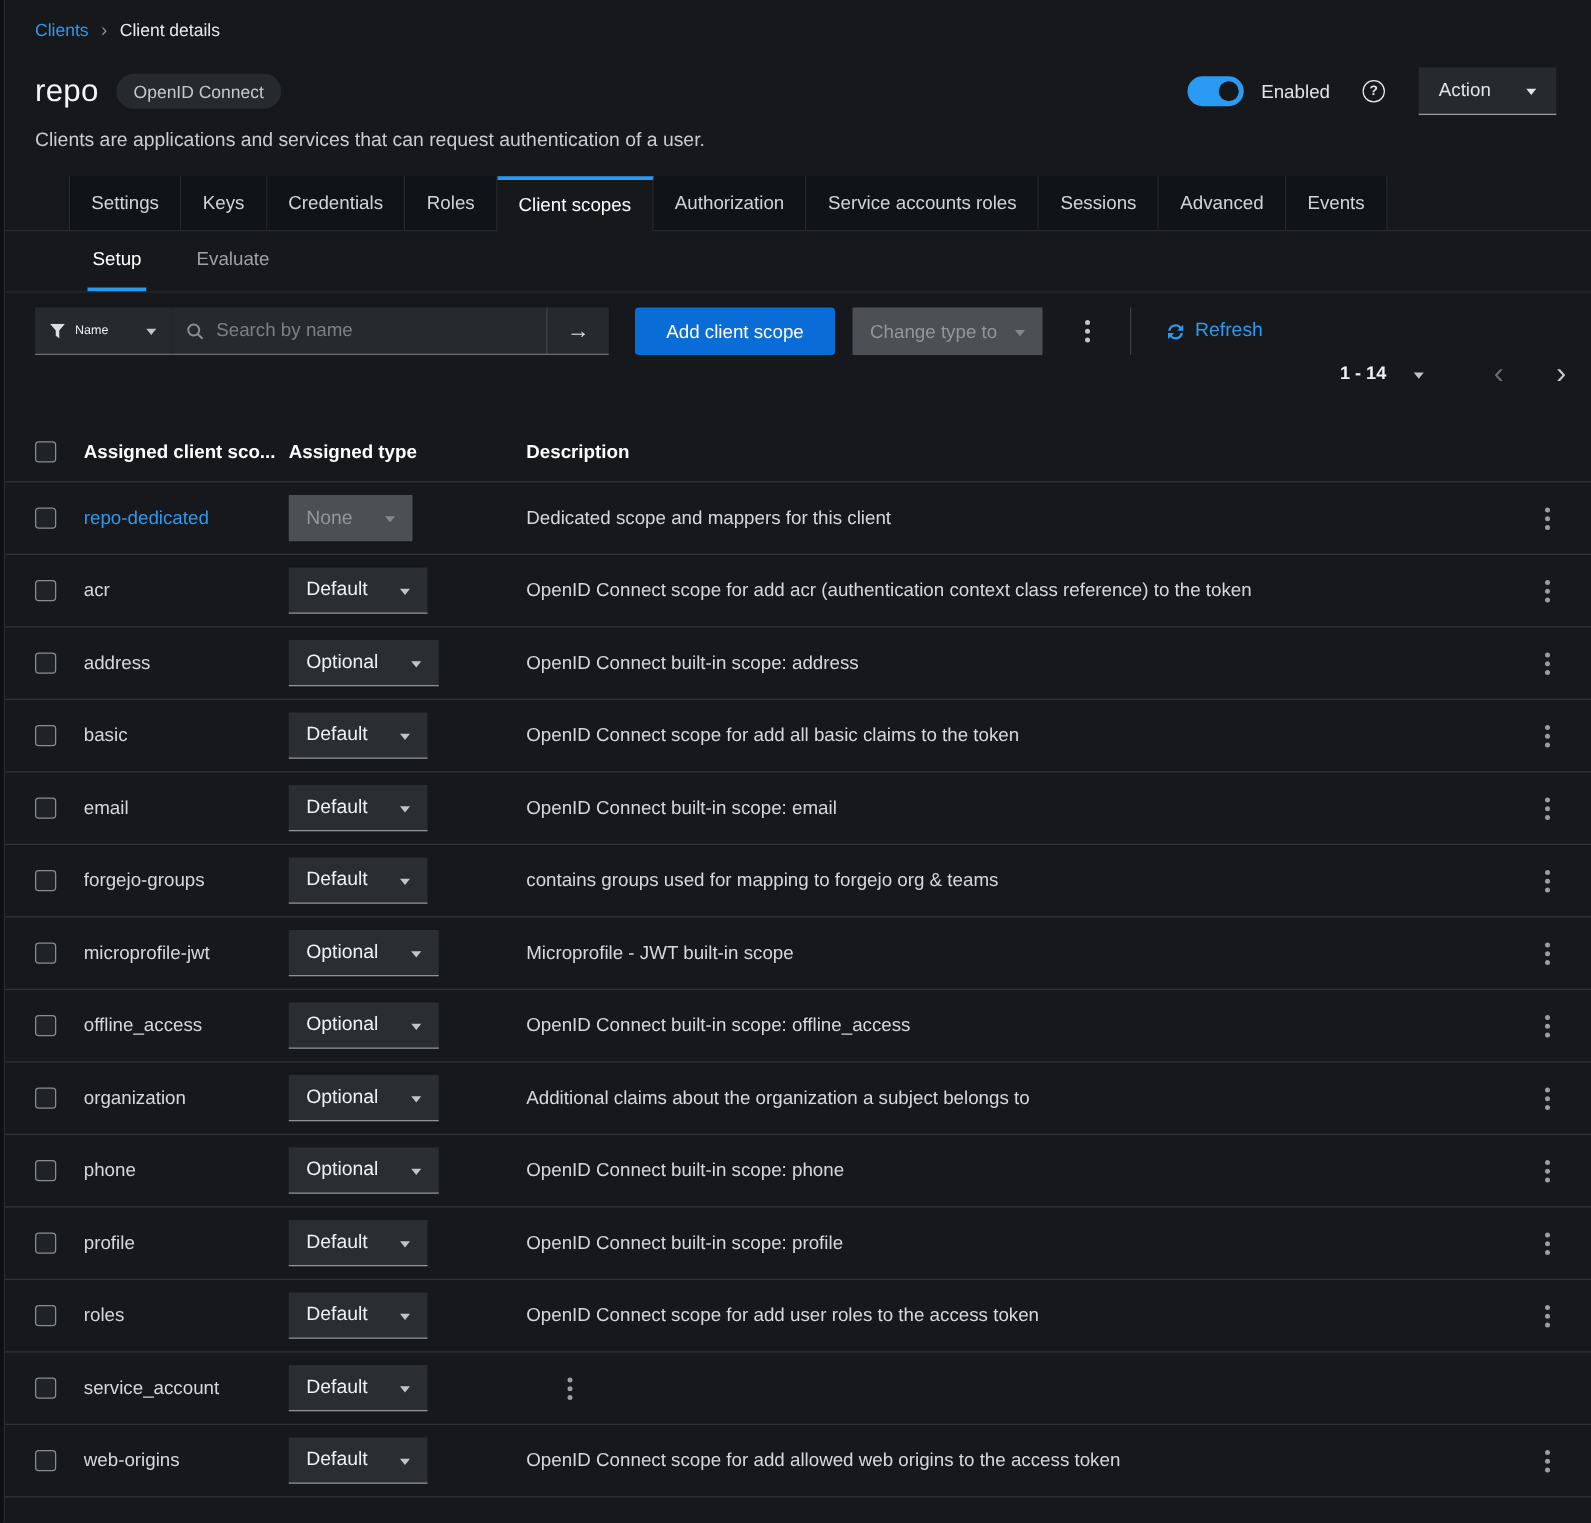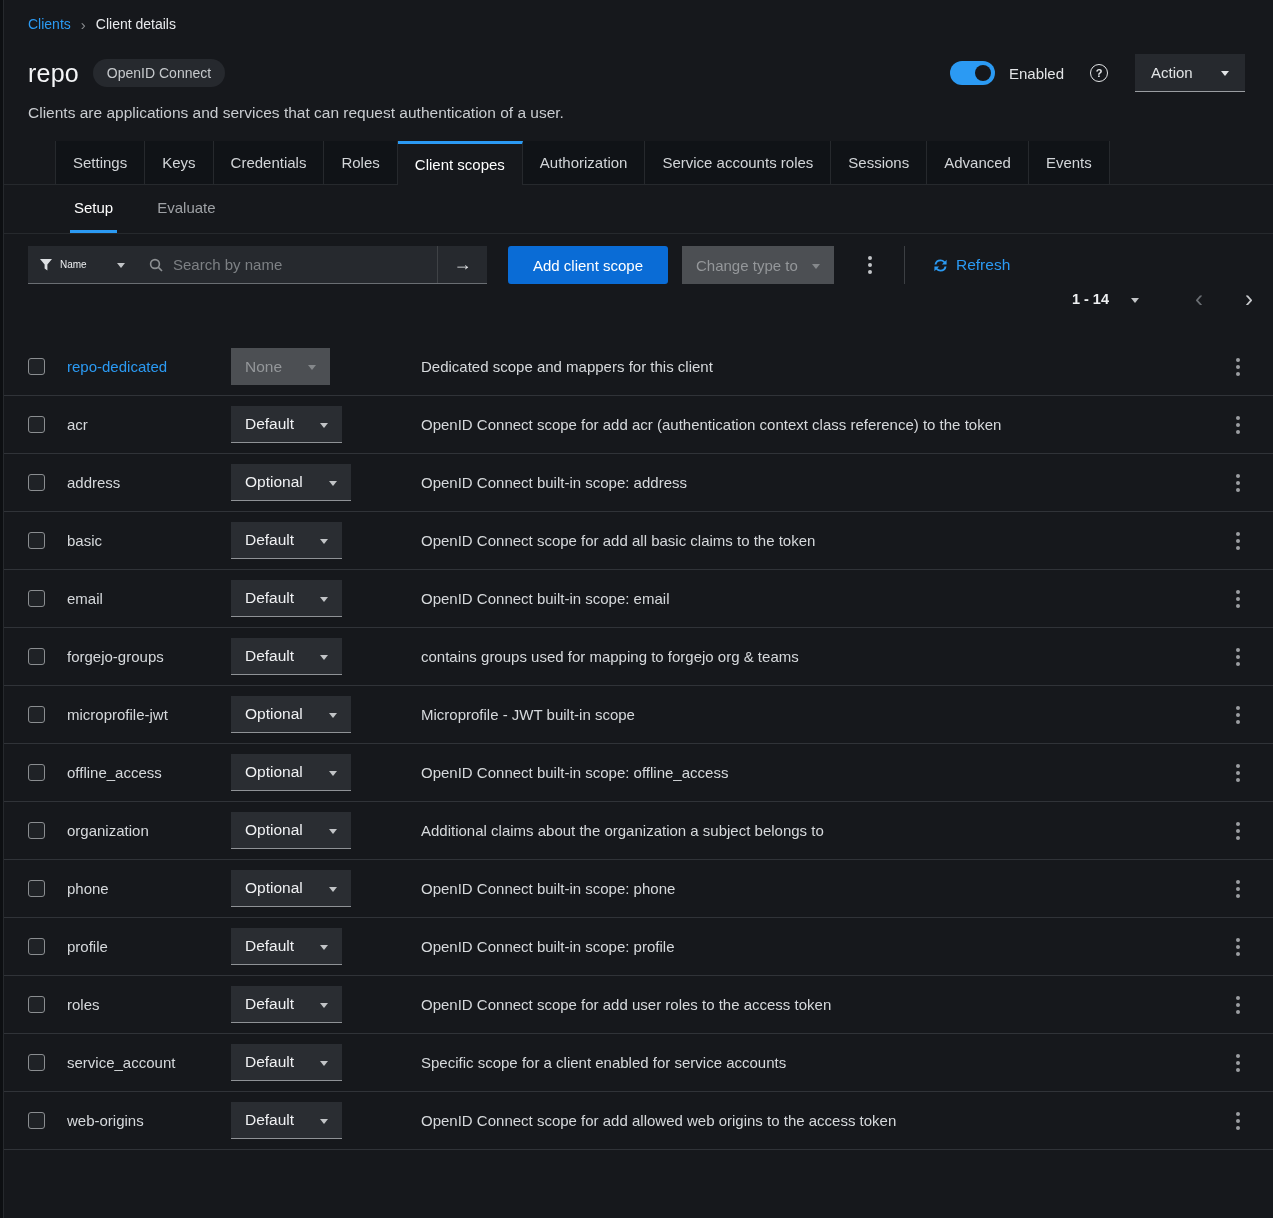--- a/index.html
+++ b/index.html
@@ -190,20 +190,29 @@
 </div>
 
 <div class="pagination">
   <span class="page-range">1 - 14</span>
   <span class="caret"></span>
   <span class="pg-prev">‹</span>
   <span class="pg-next">›</span>
 </div>
 
 <div class="table">
+  <div class="thead">
+    <div class="c-check">
+        <span class="checkbox"></span>
+      </div>
+    <div class="c-name">Assigned client sco...</div>
+    <div class="c-type">Assigned type</div>
+    <div class="c-desc" style="color:#fff">Description</div>
+    <div class="c-kebab"></div>
+  </div>
   <div id="table-rows">
       <div class="row">
         <div class="c-check">
           <span class="checkbox"></span>
         </div>
         <div class="c-name"><span class="scope-name link">repo-dedicated</span></div>
         <div class="c-type"><div class="select disabled">
             <span class="sel-label">None</span>
             <span class="caret"></span>
           </div></div>
@@ -416,21 +425,20 @@
       </div>
       <div class="row">
         <div class="c-check">
           <span class="checkbox"></span>
         </div>
         <div class="c-name"><span class="scope-name">service_account</span></div>
         <div class="c-type"><div class="select">
             <span class="sel-label">Default</span>
             <span class="caret"></span>
           </div></div>
-        <div class="c-desc">Specific scope for a client enabled for service accounts</div>
         <div class="c-kebab">
           <button class="kebab-btn">
             <span class="dot"></span>
             <span class="dot"></span>
             <span class="dot"></span>
           </button>
         </div>
       </div>
       <div class="row">
         <div class="c-check">

